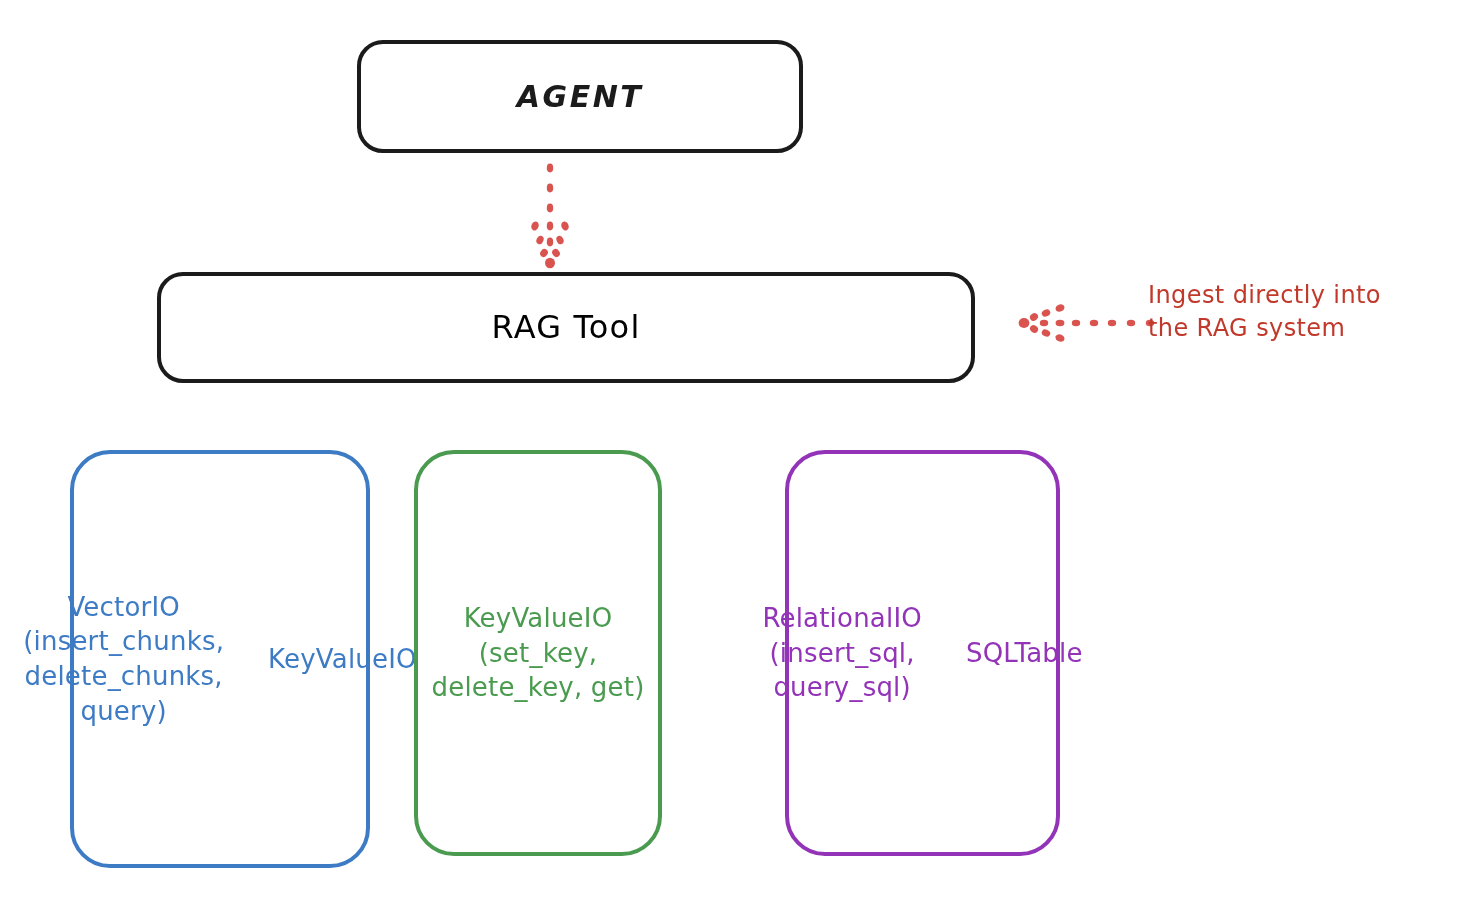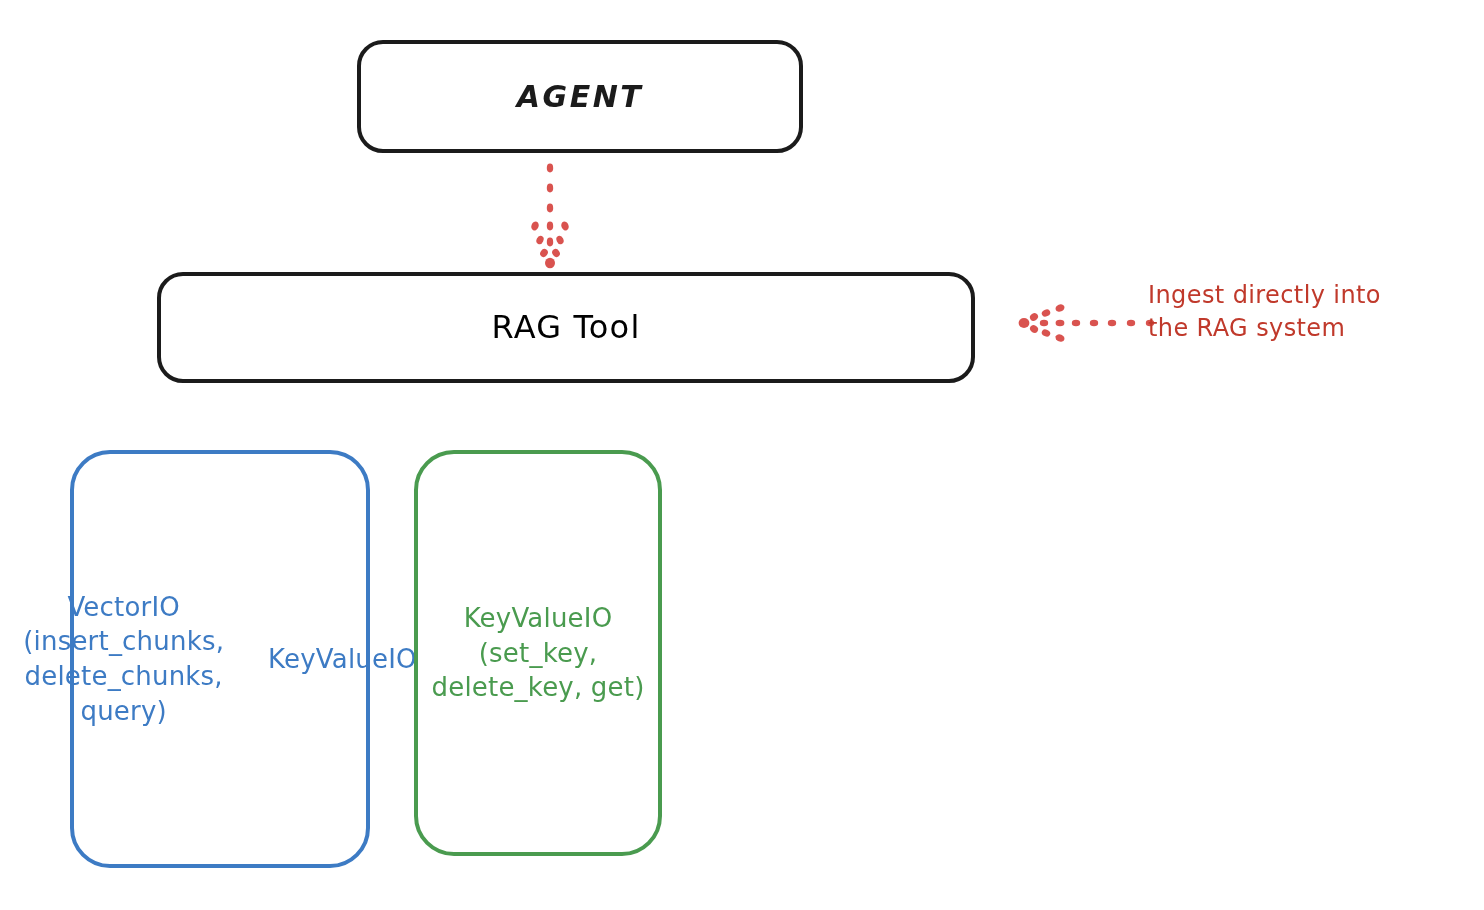--- a/index.html
+++ b/index.html
@@ -183,14 +183,22 @@
   </div>
 
   <div class="node store-box" id="keyvalue-box">
     <div class="store-inner">
       <span class="store-api">KeyValueIO
 (set_key,
 delete_key, get)</span>
     </div>
   </div>
 
+  <div class="node store-box" id="relational-box">
+    <div class="store-inner">
+      <span class="store-api">RelationalIO
+(insert_sql,
+query_sql)</span>
+      <span class="store-index">SQLTable</span>
+    </div>
+  </div>
 
 </div>
 
 </body></html>

